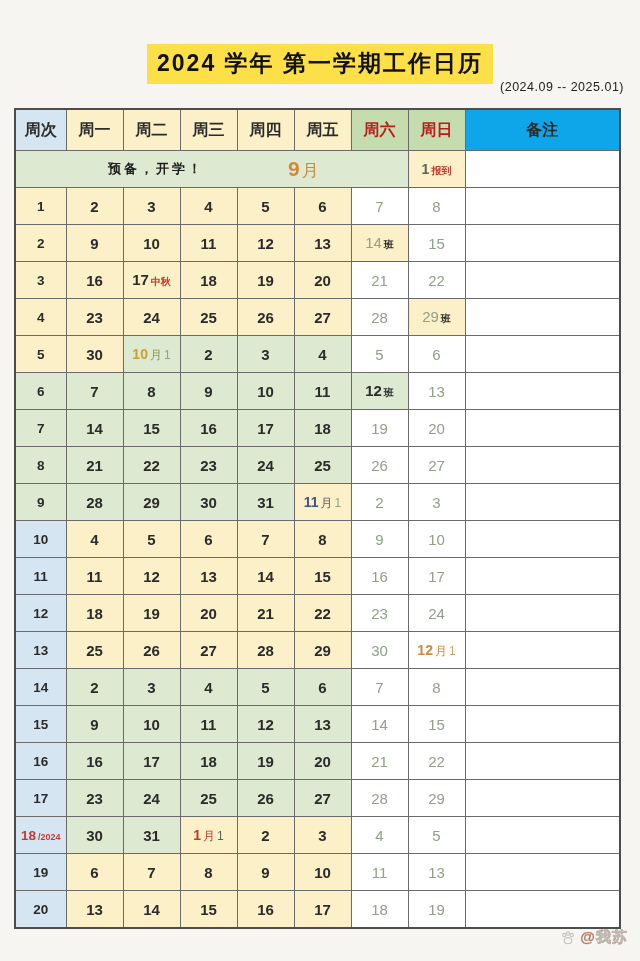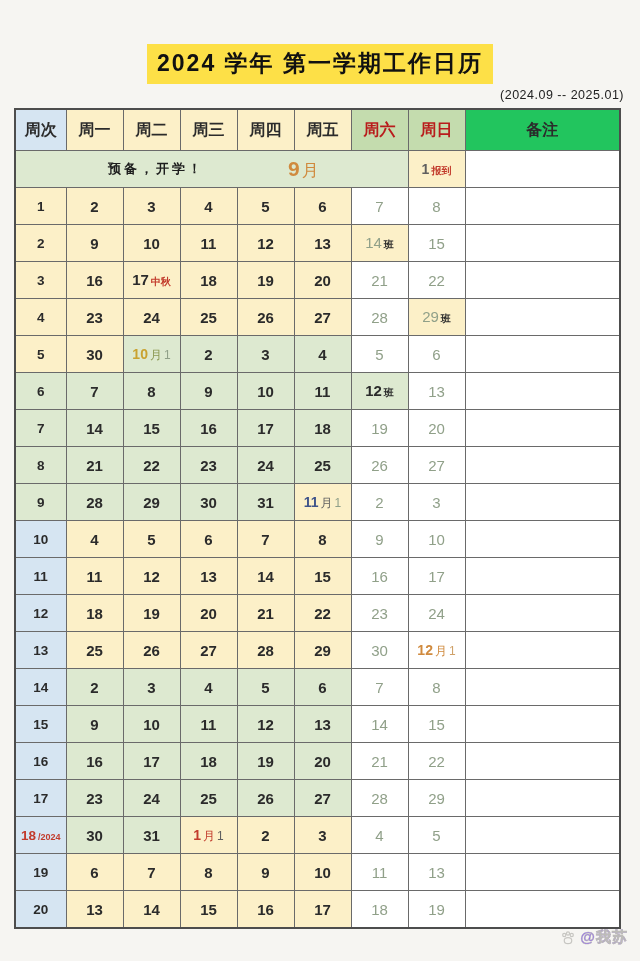--- a/index.html
+++ b/index.html
@@ -11,21 +11,21 @@
     color:#2b2b2b;
   }
   .title-wrap{ text-align:center; padding-top:44px; }
   .title{
     display:inline-block;
     background:#fde047;
     padding:4px 10px 5px 10px;
     font-size:23px;font-weight:bold;letter-spacing:2px;color:#111;
   }
   .daterange{
-    position:absolute; right:16px; top:88px;
+    position:absolute; right:16px; top:80px;
     font-size:12.5px; color:#222; letter-spacing:0.5px;
   }
   table.cal{
     position:absolute; left:14px; top:108px;
     border-collapse:collapse;
     table-layout:fixed;
     width:540px;
   }
   table.cal td, table.cal th{
     border:1px solid #6a6a6a;
@@ -34,21 +34,21 @@
   }
   table.cal{ border:2px solid #4d4d4d; }
   tr.hdr td{ height:40px; font-size:16px; font-weight:bold; }
   tr.monthrow td{ height:36px; }
   tr.datarow td{ height:36px; }
   
   .bg-cream{background:#fcf0c8;}
   .bg-green{background:#dde9d0;}
   .bg-white{background:#ffffff;}
   .bg-blue{background:#d6e5f2;}
-  .bg-peach{background:#22c55e;}
+  .bg-peach{background:#0ea5e9;}
   .bg-hgreen{background:#c4dcae;}
   
   .c-dark{color:#2b2b2b;}
   .c-grn{color:#90a089;}
   .c-red{color:#c23b2c;}
   .c-gold{color:#c9a230;}
   .c-olive{color:#8b9851;}
   .c-navy{color:#40548a;}
   .c-orange{color:#d08a3e;}
   .c-ltorange{color:#cfa169;}
@@ -74,21 +74,21 @@
     position:absolute;left:272px;top:50%;transform:translateY(-50%);
     white-space:nowrap;
   }
   .month-label .num{font-size:21px;font-weight:bold;color:#d08a3e;}
   .month-label .mu{font-size:17px;color:#d08a3e;margin-left:2px;}
   .sunday-first{font-size:13px;}
   
   .watermark{
     position:absolute;right:12px;bottom:14px;
     display:flex;align-items:center;gap:3px;
-    color:#8b5cf6;font-size:15px;font-weight:bold;
+    color:#c2410c;font-size:15px;font-weight:bold;
     letter-spacing:1px;
     -webkit-text-stroke:0.5px #bdbcb8;
   }
 </style>
 </head>
 <body>
 
 <div class="title-wrap">
   <span class="title">2024 学年 第一学期工作日历</span>
 </div>

